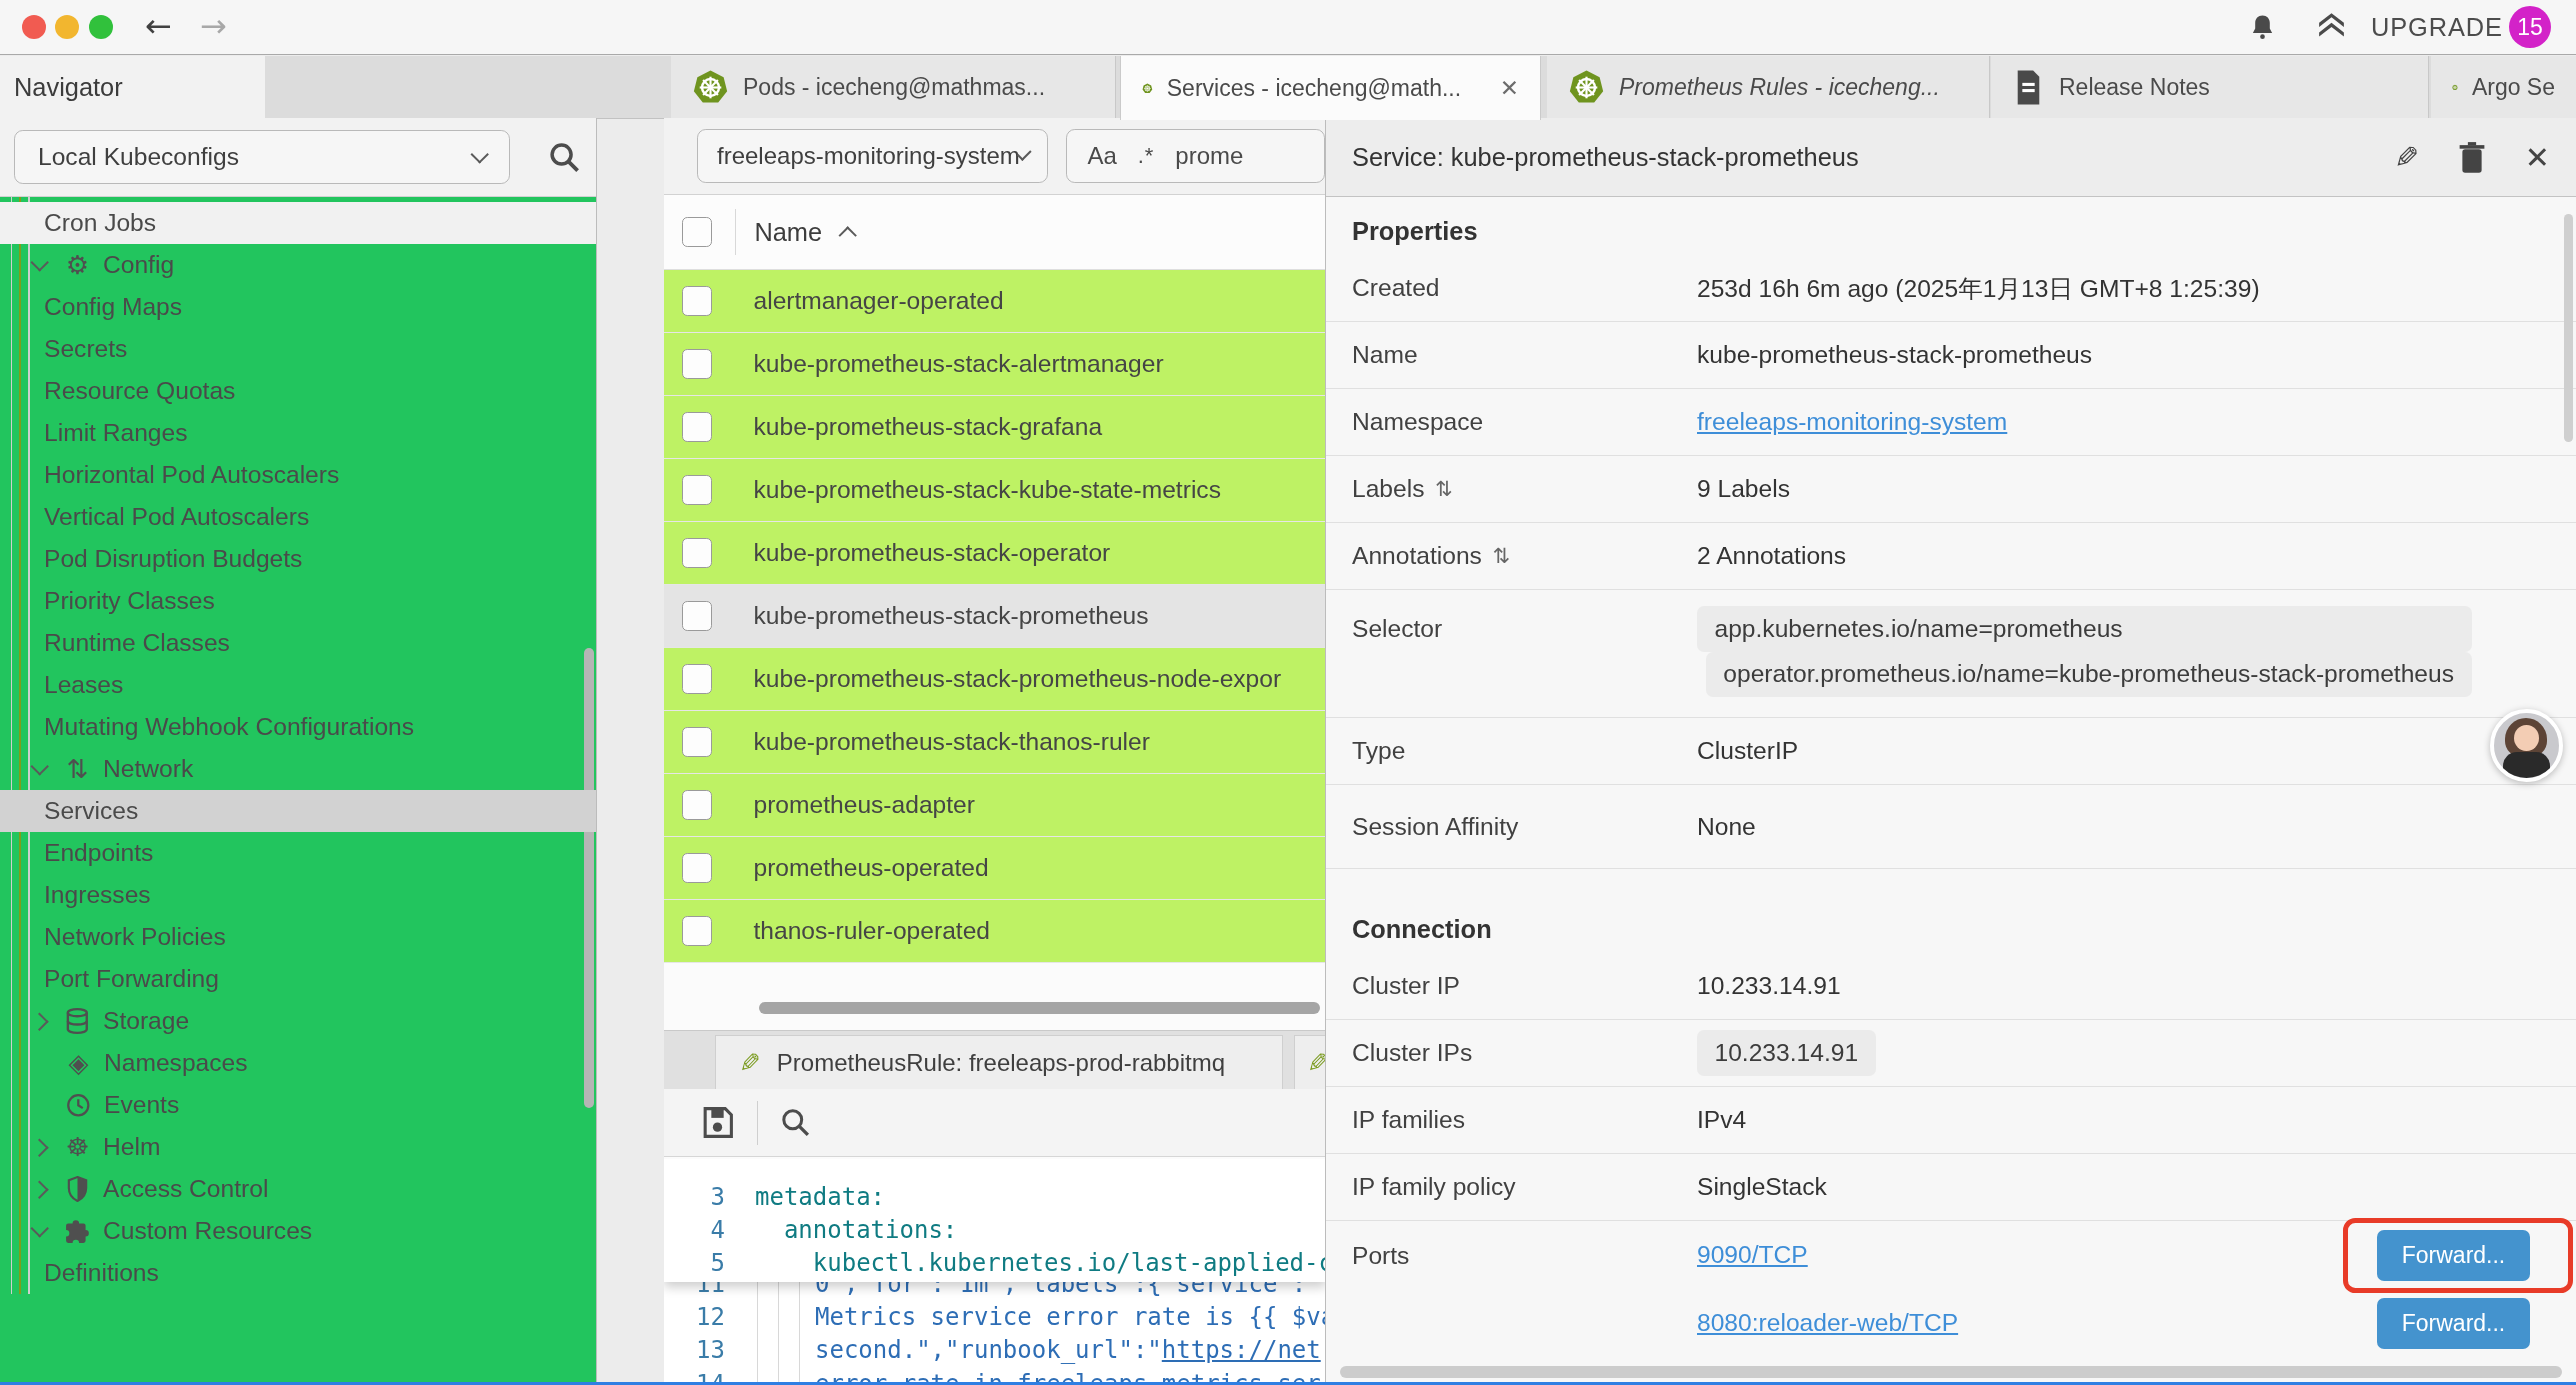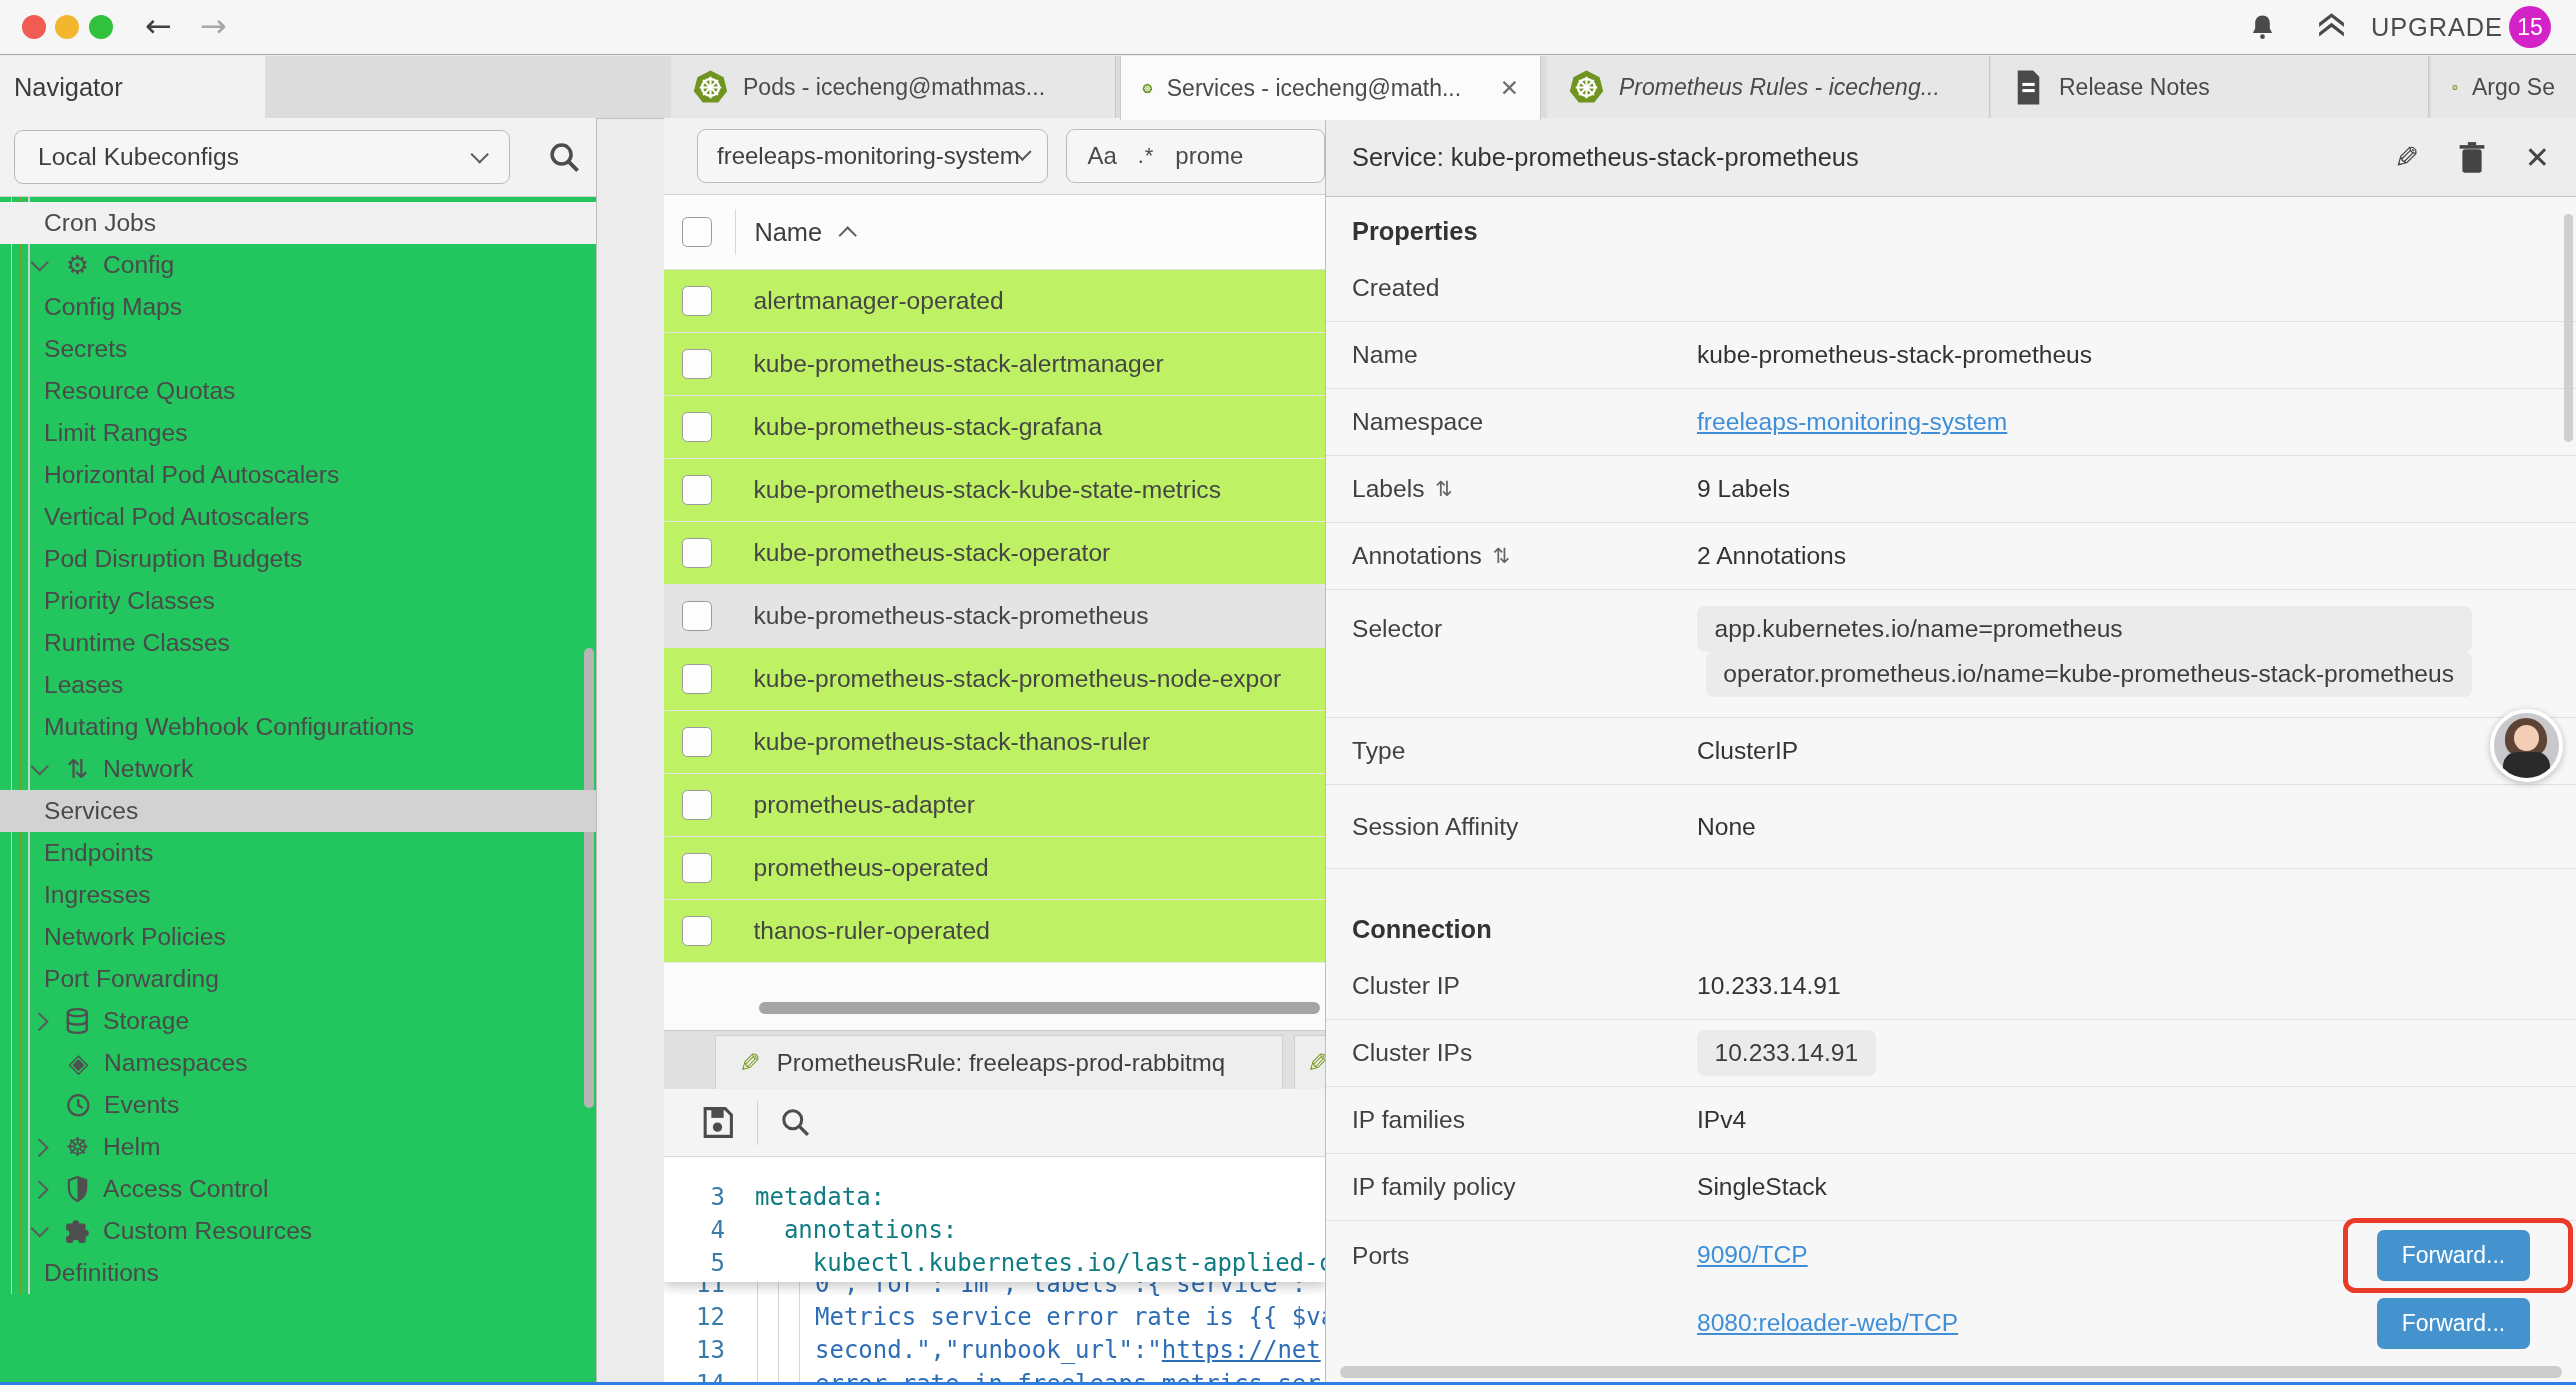--- a/index.html
+++ b/index.html
@@ -506,20 +506,21 @@
           </svg>
       </span>
       <span class="aicon">✕</span>
     </span>
   </div>
 
   <div class="dhead">Properties</div>
 
   <div class="drow">
     <span class="dlabel">Created</span>
+    <span class="dvalue">253d 16h 6m ago (2025年1月13日 GMT+8 1:25:39)</span>
   </div>
   <div class="drow">
     <span class="dlabel">Name</span>
     <span class="dvalue">kube-prometheus-stack-prometheus</span>
   </div>
   <div class="drow">
     <span class="dlabel">Namespace</span>
     <a class="dlink" href="#">freeleaps-monitoring-system</a>
   </div>
   <div class="drow">

